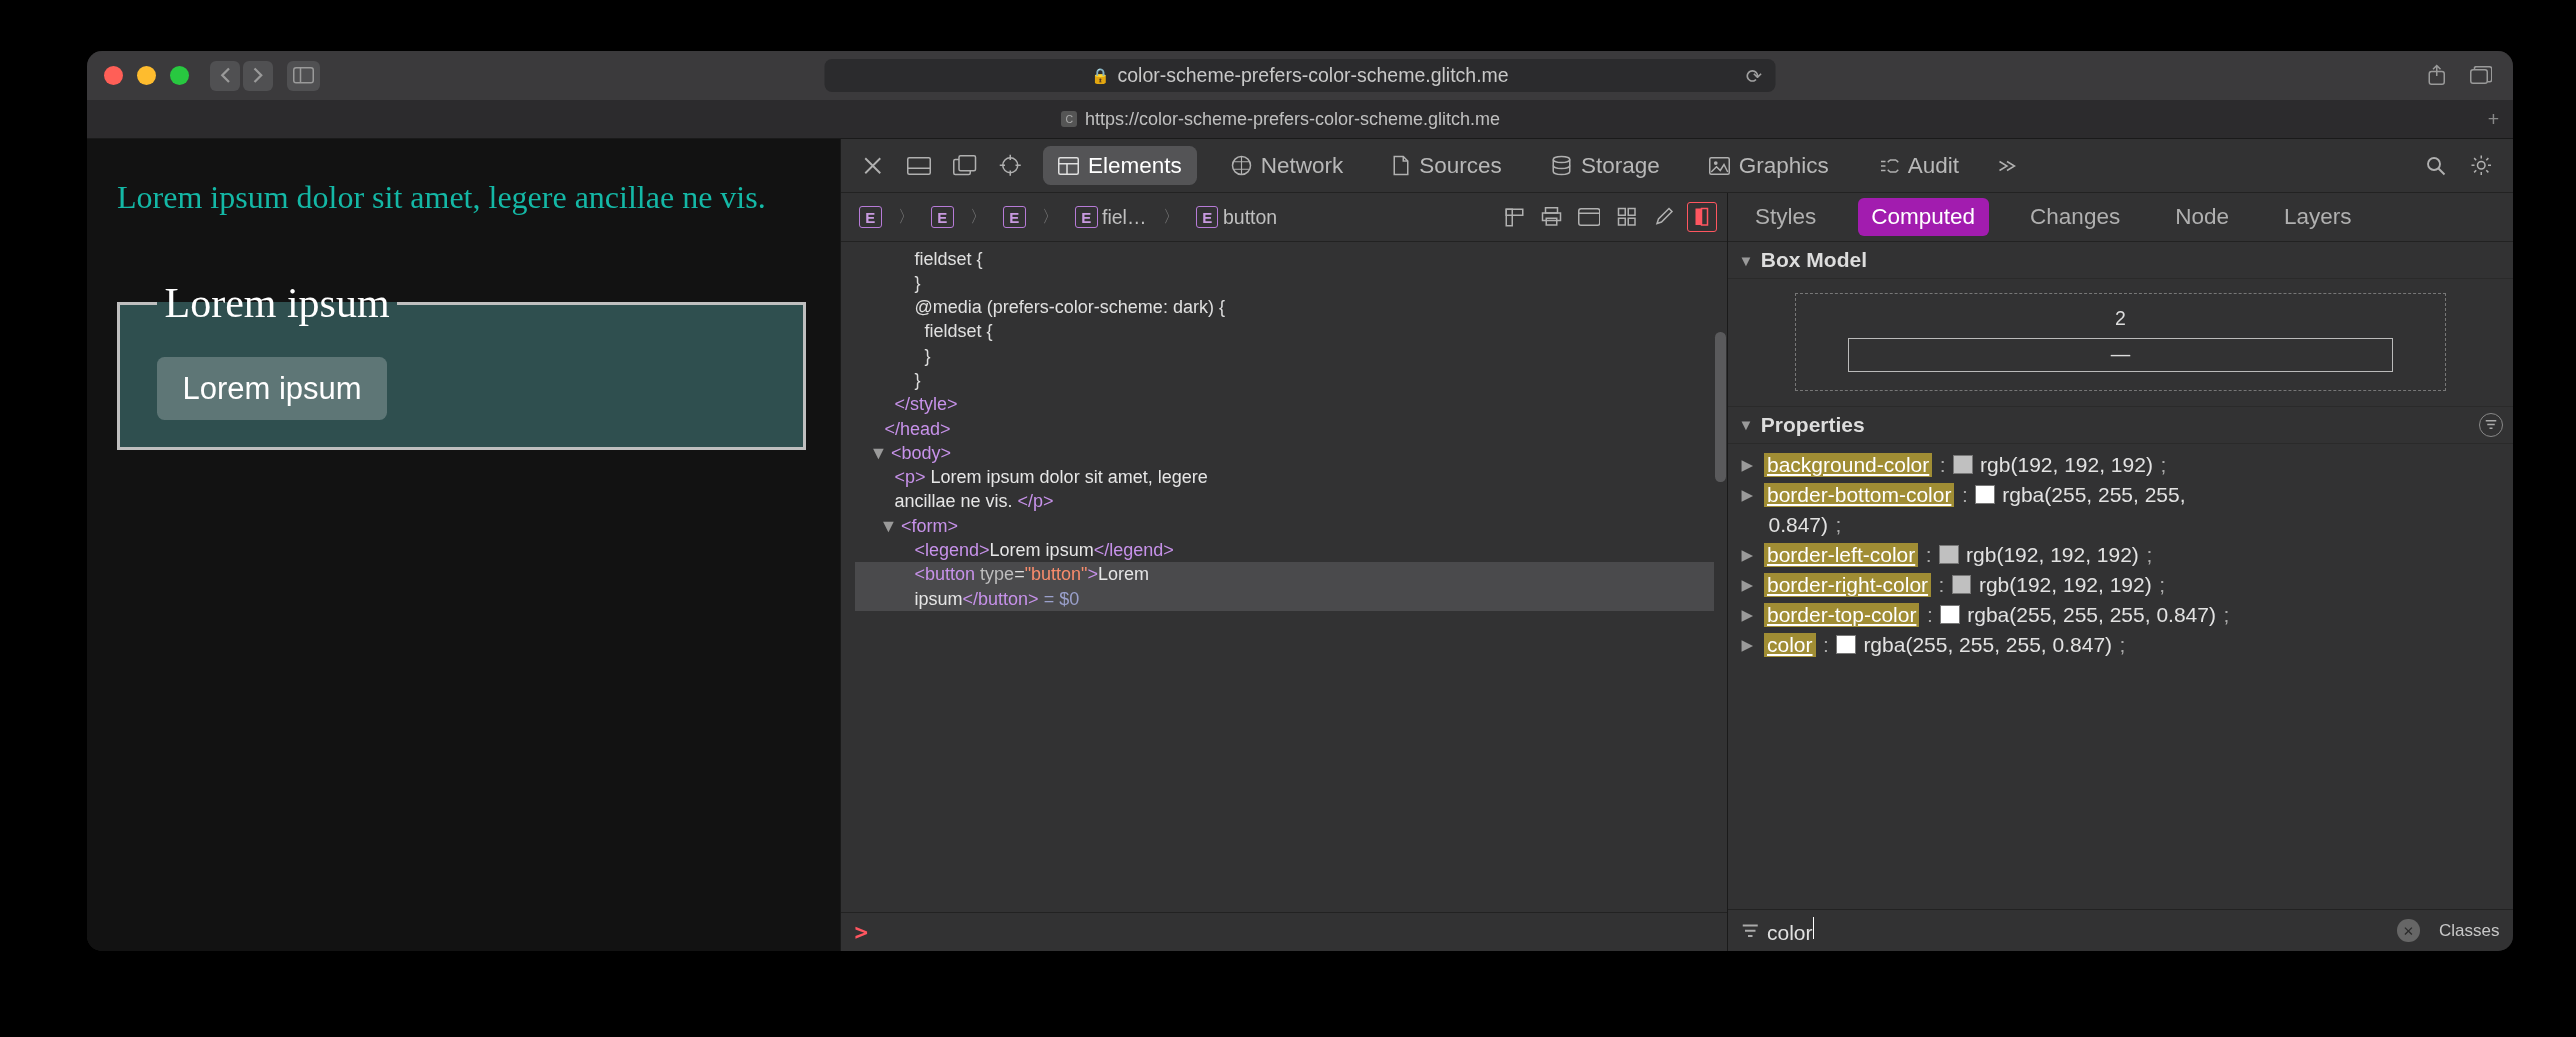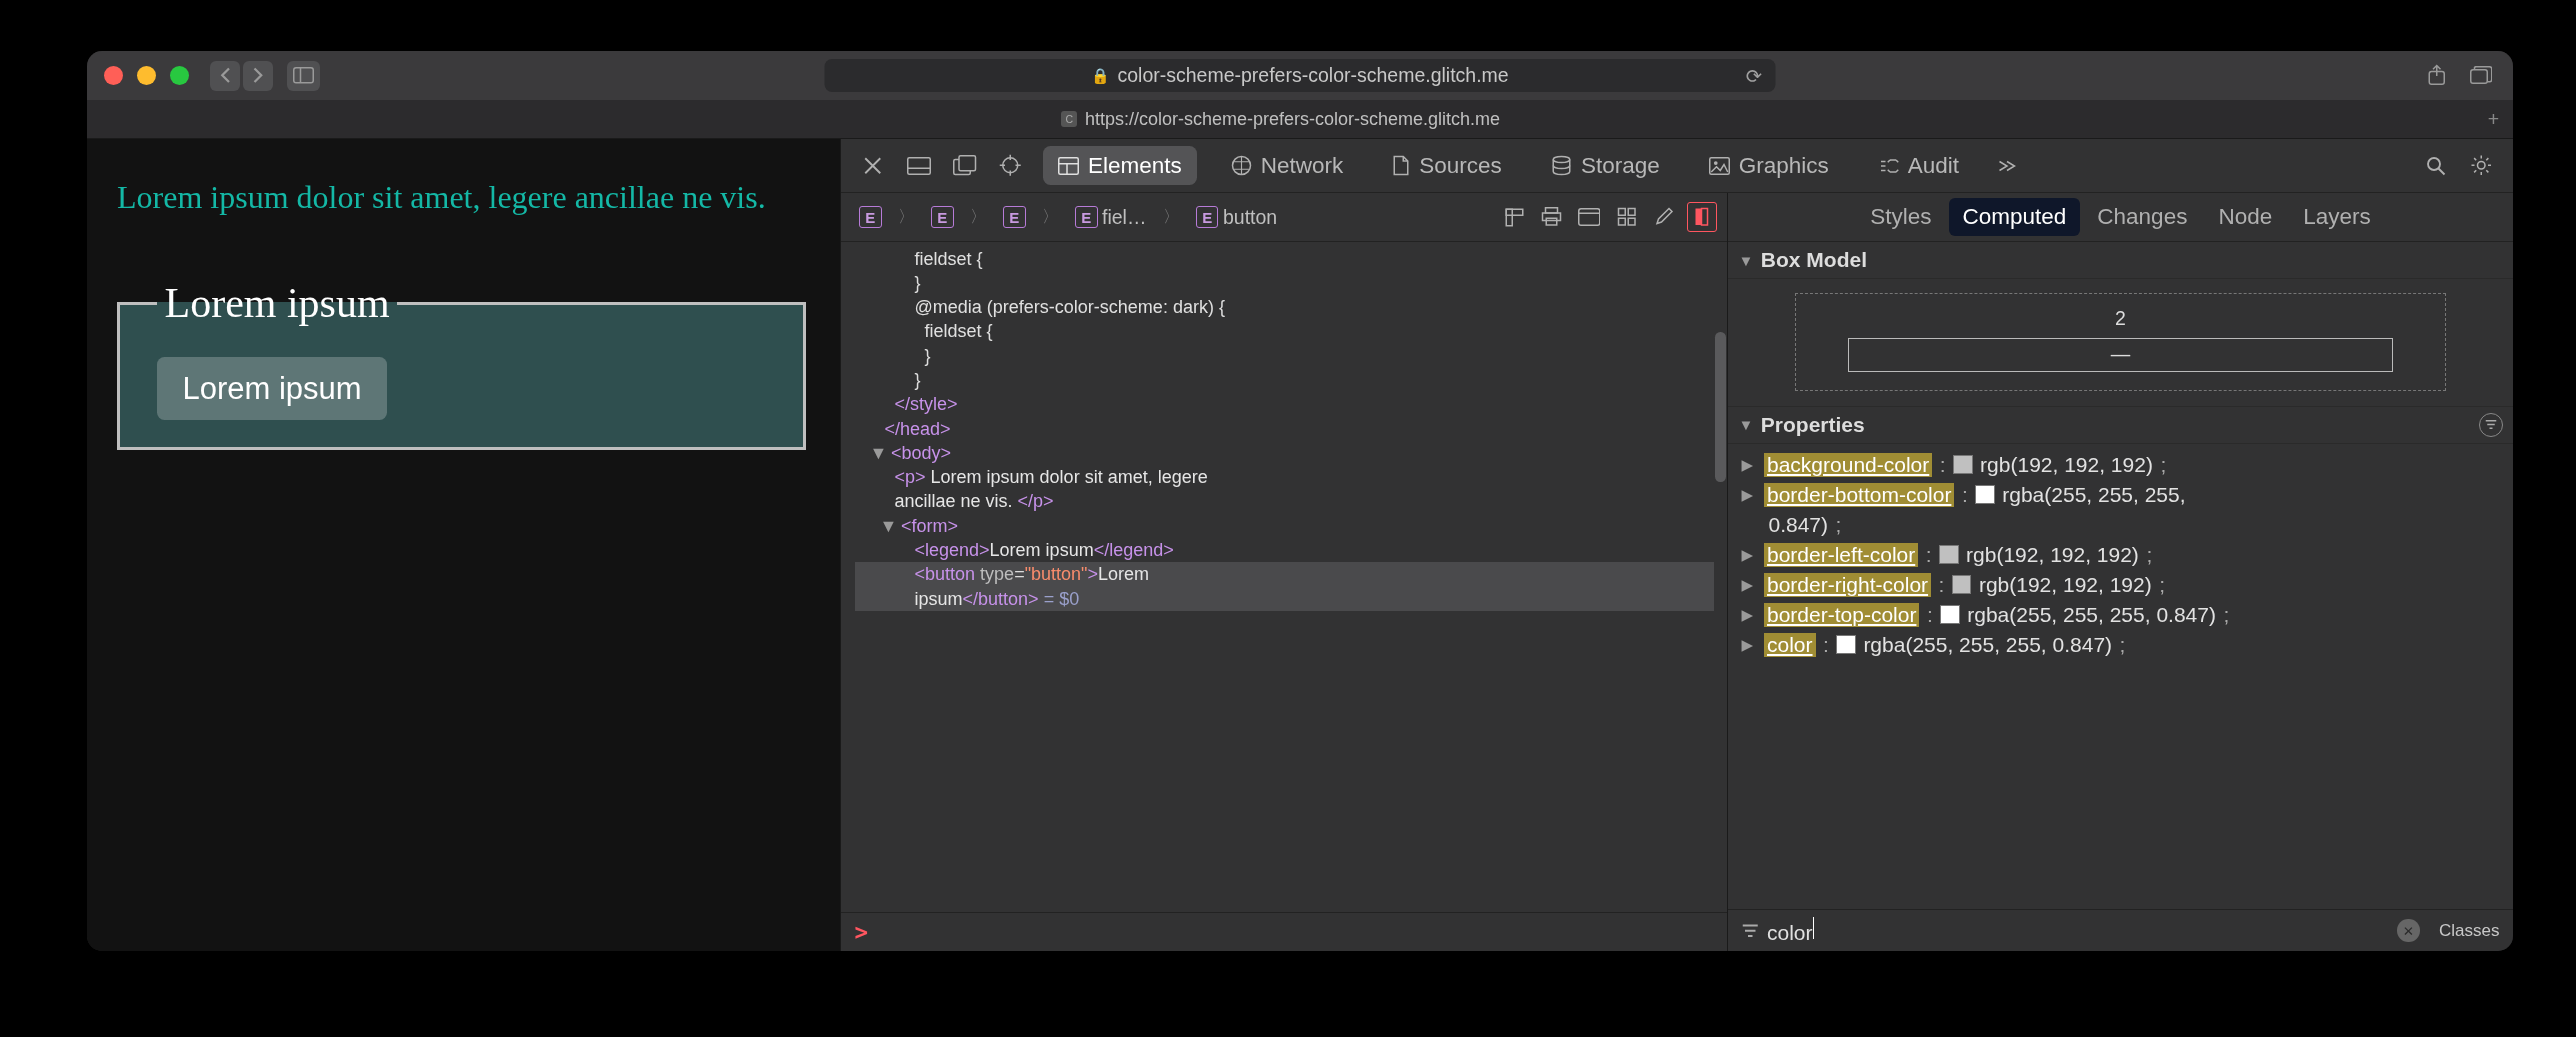--- a/index.html
+++ b/index.html
@@ -159,28 +159,27 @@
 }
 .console-strip {
   height: 39px; border-top: 0.7px solid #222; display:flex;align-items:center;
   padding: 0 13.5px; color: #ff5660; font-size: 22.5px; font-weight: bold;
   font-family: Menlo, monospace;
 }
 .sidebar-pane {
   flex: 1; display: flex; flex-direction: column; min-width: 0;
 }
 .side-tabs {
-  height: 49px; display:flex; align-items:center; padding: 0 13.5px; gap: 4px;
+  height: 49px; display:flex; align-items:center; padding: 0 13.5px; gap: 28px;
   border-bottom: 0.7px solid #222;
-  justify-content: center;
 }
 .side-tab {
   font-size: 22.5px; color: #b0b0b0; padding: 6px 13.5px; border-radius: 6px;
 }
-.side-tab.active { background: #0f172a; color: #fff; }
+.side-tab.active { background: #a21caf; color: #fff; }
 .section-header {
   height: 37px; display:flex; align-items:center; gap: 7.5px; padding: 0 10.5px;
   color: #ddd; font-size: 21px; font-weight: 600;
   border-bottom: 0.7px solid #2a2a2a;
 }
 .section-header .circ-btn {
   margin-left: auto; width: 24px; height: 24px; border-radius: 50%;
   border: 1.5px solid #888; display:flex;align-items:center;justify-content:center;
   color:#aaa; font-size: 13.5px;
 }

